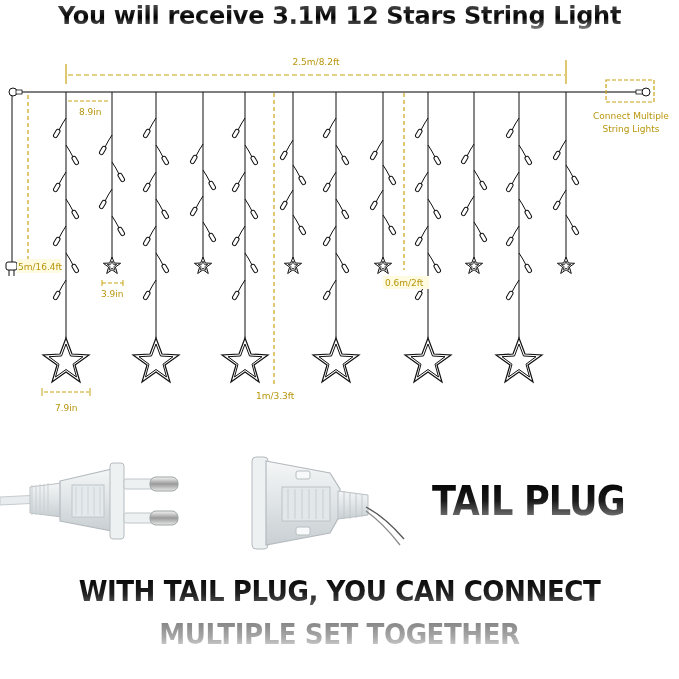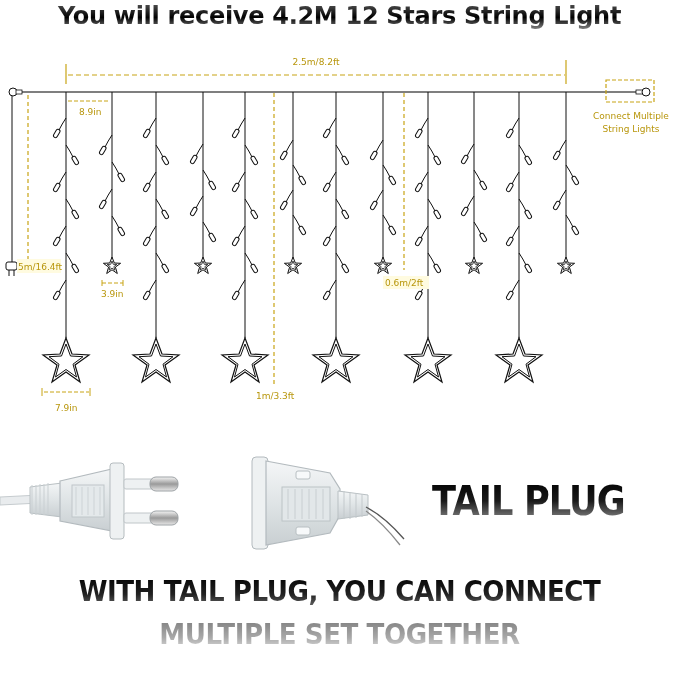--- a/index.html
+++ b/index.html
@@ -30,21 +30,21 @@
       position: absolute; left: 0; top: 617px; width: 679px; text-align: center;
       font-family: "DejaVu Sans", sans-serif; font-weight: bold; font-size: 29px;
       transform: scaleX(0.9); transform-origin: center top; letter-spacing: -0.5px;
       background: linear-gradient(180deg, #7a7a7a 0%, #a8a8a8 60%, #e0e0e0 100%);
       -webkit-background-clip: text; background-clip: text; color: transparent;
     }
   </style>
 </head>
 <body>
 
-<div class="headline">You will receive 4.2M 12 Stars String Light</div>
+<div class="headline">You will receive 3.1M 12 Stars String Light</div>
 
 <svg class="diagram" width="679" height="420" viewBox="0 0 679 420">
   <defs>
     <g id="bulb-l">
       <path d="M0,0 q-4,6 -7,12" stroke="#111" stroke-width="1" fill="none"></path>
       <rect x="-11" y="11" width="4" height="9" rx="2" transform="rotate(30 -9 15)" fill="#fff" stroke="#111" stroke-width="1"></rect>
     </g>
     <g id="bulb-r">
       <path d="M0,0 q4,6 7,12" stroke="#111" stroke-width="1" fill="none"></path>
       <rect x="7" y="11" width="4" height="9" rx="2" transform="rotate(-30 9 15)" fill="#fff" stroke="#111" stroke-width="1"></rect>

